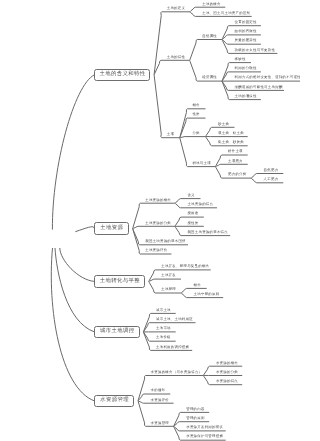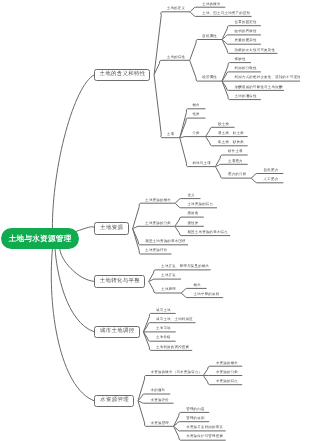--- a/index.html
+++ b/index.html
@@ -135,23 +135,20 @@
 <path d="M145.60 426.3L173.6 426.3"></path>
 <path d="M173.60 426.30Q173.81 426.18 174.10 425.27L178.77 415.68Q178.83 412.44 180.34 412.44"></path>
 <path d="M180.34 412.4L209.2 412.4"></path>
 <path d="M173.60 426.30Q173.97 426.21 174.49 425.57L177.01 423.53Q178.05 421.68 179.28 421.68"></path>
 <path d="M179.28 421.7L209.2 421.7"></path>
 <path d="M173.60 426.30Q173.97 426.39 174.49 427.03L177.01 429.07Q178.05 430.92 179.28 430.92"></path>
 <path d="M179.28 430.9L225.7 430.9"></path>
 <path d="M173.60 426.30Q173.81 426.42 174.10 427.33L178.77 436.92Q178.83 440.16 180.34 440.16"></path>
 <path d="M180.34 440.2L225.7 440.2"></path>
 </svg>
-<div class="root" style="left:1.2px;top:228.0px;width:77.6px;height:20.6px">
-      <span>土地与水资源管理</span>
-    </div>
 <div class="l1" style="left:94.4px;top:68.5px;width:56.1px;height:12.6px">
       <span>土地的含义和特性</span>
     </div>
 <div class="lf" style="left:166.7px;top:7.12px"><span>土地的定义</span></div>
 <div class="lf" style="left:202.3px;top:2.50px"><span>土地的概念</span></div>
 <div class="lf" style="left:202.3px;top:11.74px"><span>土地、国土与土地资产的区别</span></div>
 <div class="lf" style="left:166.7px;top:55.63px"><span>土地的特性</span></div>
 <div class="lf" style="left:202.3px;top:34.84px"><span>自然属性</span></div>
 <div class="lf" style="left:234.6px;top:20.98px"><span>位置的固定性</span></div>
 <div class="lf" style="left:234.6px;top:30.22px"><span>面积的有限性</span></div>

